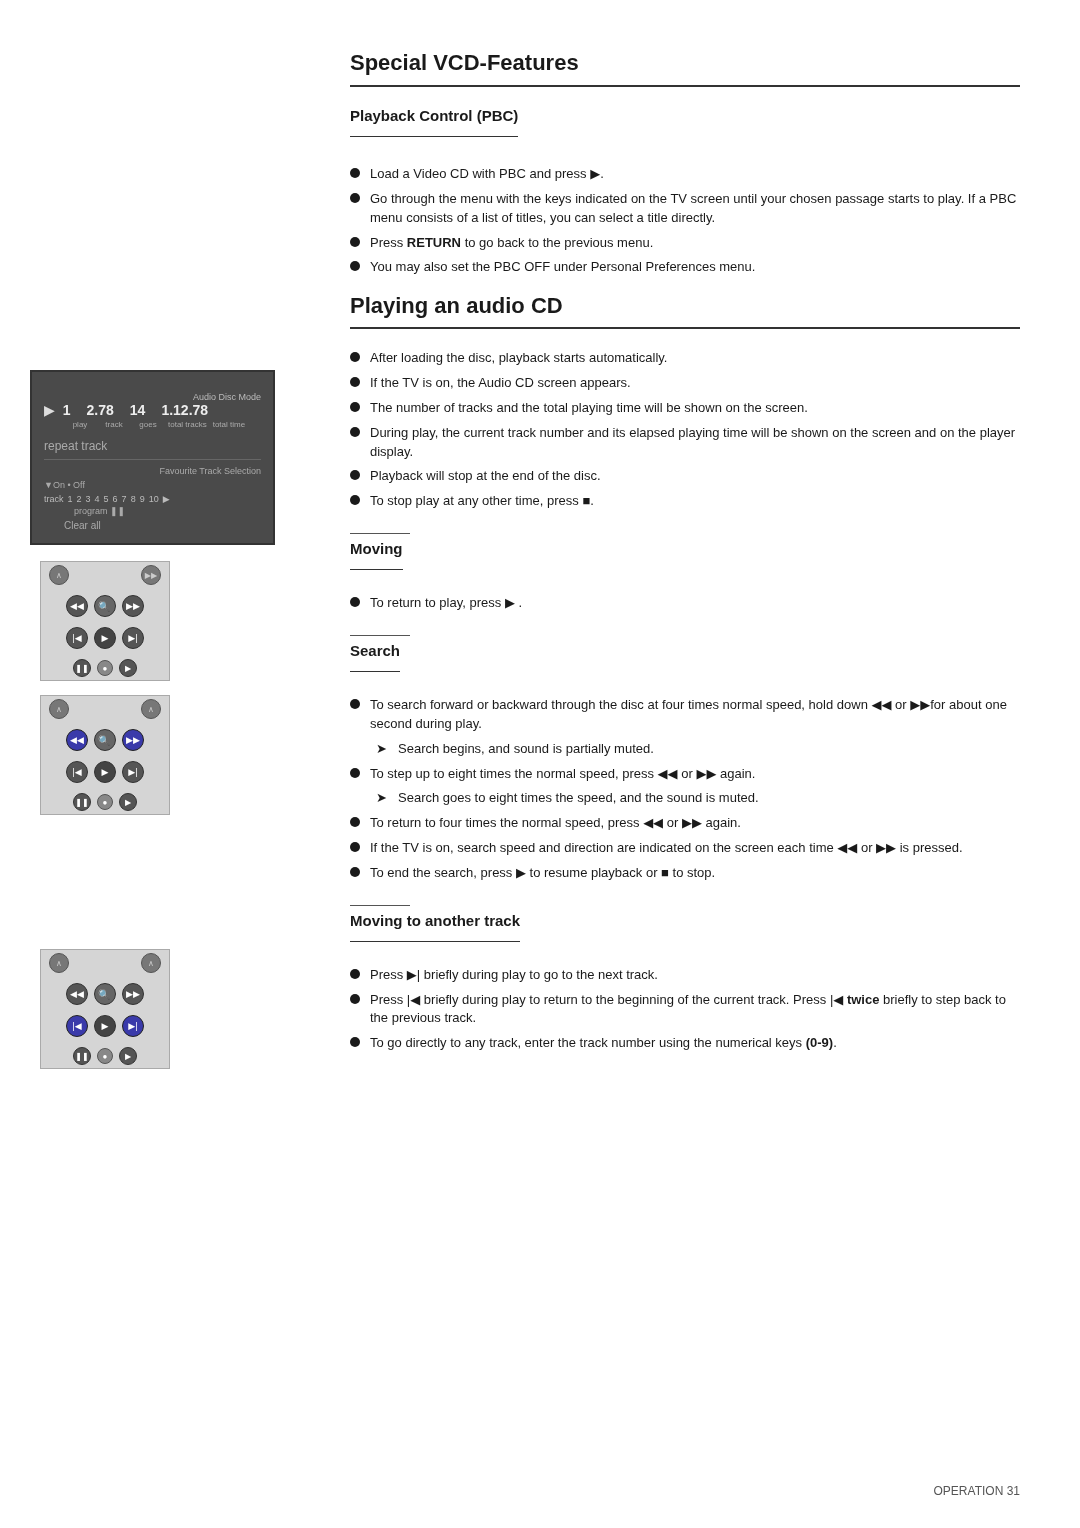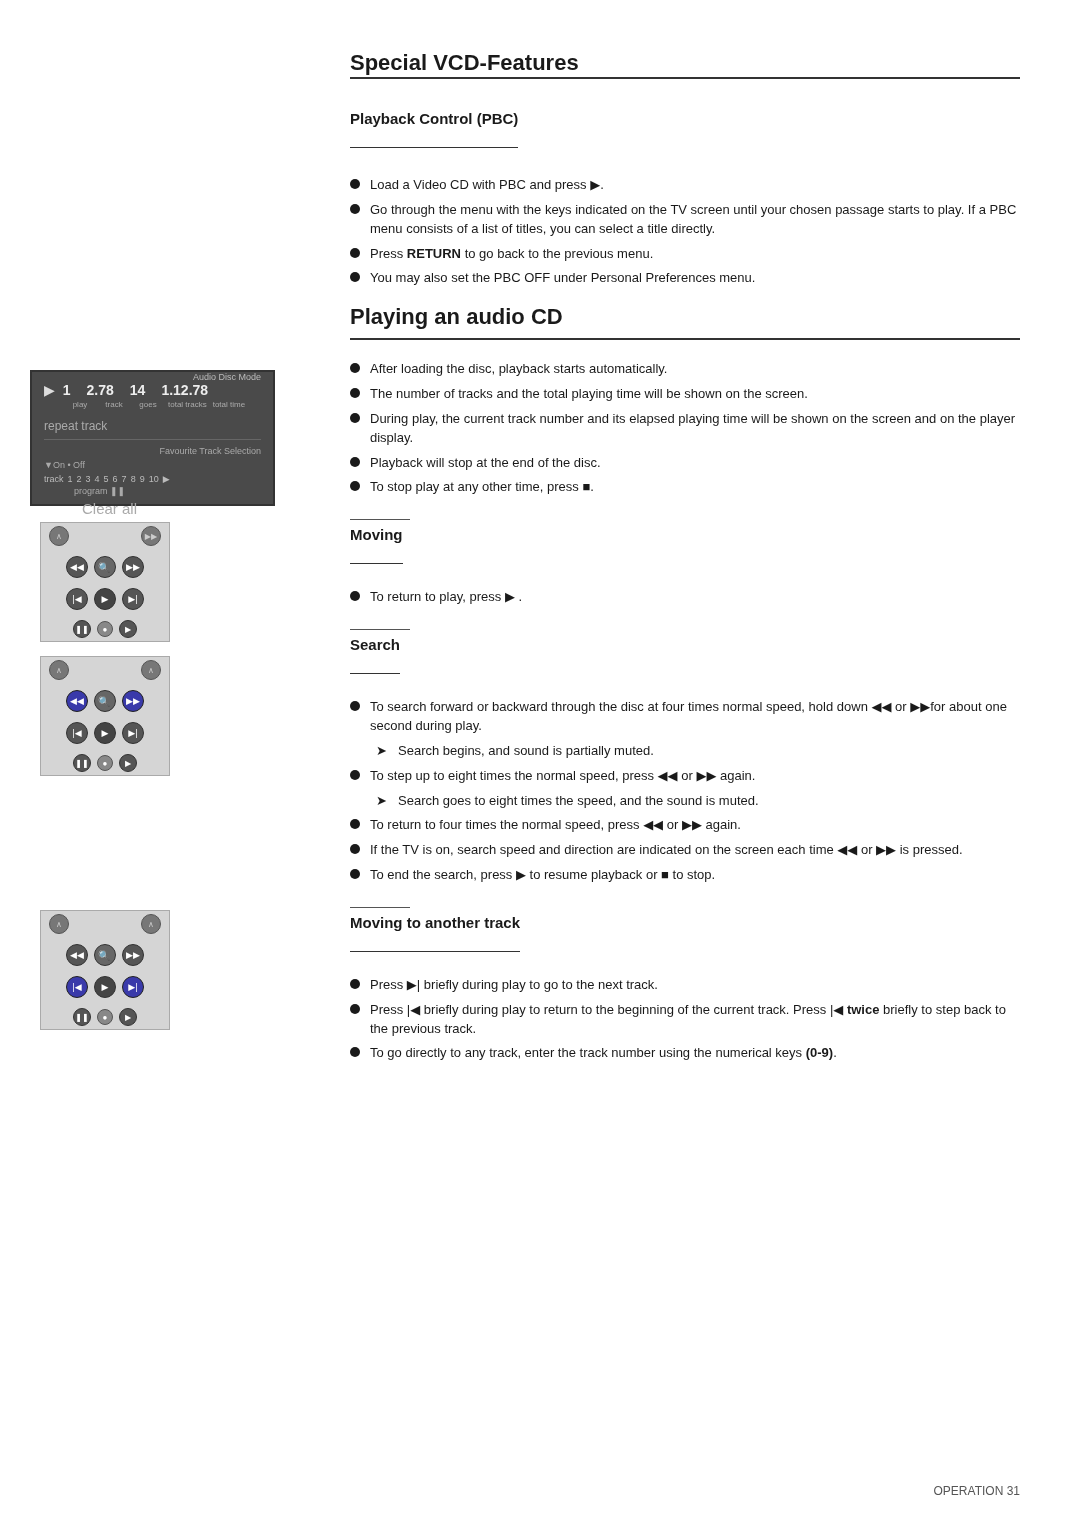--- a/index.html
+++ b/index.html
@@ -32,29 +32,29 @@
     .right-column {
       flex: 1;
       padding: 50px 60px 50px 40px;
     }
 
     
     .section-title {
       font-size: 22px;
       font-weight: bold;
       border-bottom: 2px solid #333;
-      padding-bottom: 1px;
-      margin-bottom: 31px;
+      padding-bottom: 9px;
+      margin-bottom: 20px;
     }
 
     .subsection-title {
       font-size: 15px;
       font-weight: bold;
       border-bottom: 1.5px solid #333;
-      padding-bottom: 20px;
+      padding-bottom: 12px;
       margin-bottom: 14px;
       display: inline-block;
     }
 
     .subsection-title-block {
       margin-bottom: 14px;
     }
 
     .bullet-list {
       list-style: none;
@@ -106,23 +106,23 @@
       border-bottom: 2px solid #333;
       padding-bottom: 8px;
       margin-bottom: 20px;
     }
 
     
     .lcd-screen {
       background: #4a4a4a;
       border: 2px solid #333;
       width: 245px;
-      height: 136px;
+      height: 175px;
       margin-bottom: 16px;
-      padding: 0 12px;
+      padding: 20px 12px;
       color: #ccc;
       font-size: 10px;
       position: relative;
     }
 
     .lcd-mode-label {
       text-align: right;
       font-size: 9px;
       color: #bbb;
     }
@@ -200,23 +200,23 @@
     }
 
     .lcd-program-row {
       font-size: 9px;
       color: #aaa;
       margin-left: 30px;
       margin-bottom: 4px;
     }
 
     .lcd-clear-all {
-      font-size: 15px;
+      font-size: 10px;
       color: #aaa;
-      margin-left: 38px;
+      margin-left: 20px;
     }
 
     
     .remote-panel {
       background: #e8e8e8;
       border: 1px solid #bbb;
       width: 130px;
       height: 115px;
       margin-bottom: 12px;
       position: relative;
@@ -405,20 +405,24 @@
     <div class="audio-cd-section">
       <h1 class="audio-cd-title">Playing an audio CD</h1>
 
       <ul class="bullet-list">
         <li>
           <span class="bullet-dot"></span>
           <span>After loading the disc, playback starts automatically.</span>
         </li>
         <li>
           <span class="bullet-dot"></span>
+          <span>If the TV is on, the Audio CD screen appears.</span>
+        </li>
+        <li>
+          <span class="bullet-dot"></span>
           <span>The number of tracks and the total playing time will be shown on the screen.</span>
         </li>
         <li>
           <span class="bullet-dot"></span>
           <span>During play, the current track number and its elapsed playing time will be shown on the screen and on the player display.</span>
         </li>
         <li>
           <span class="bullet-dot"></span>
           <span>Playback will stop at the end of the disc.</span>
         </li>

